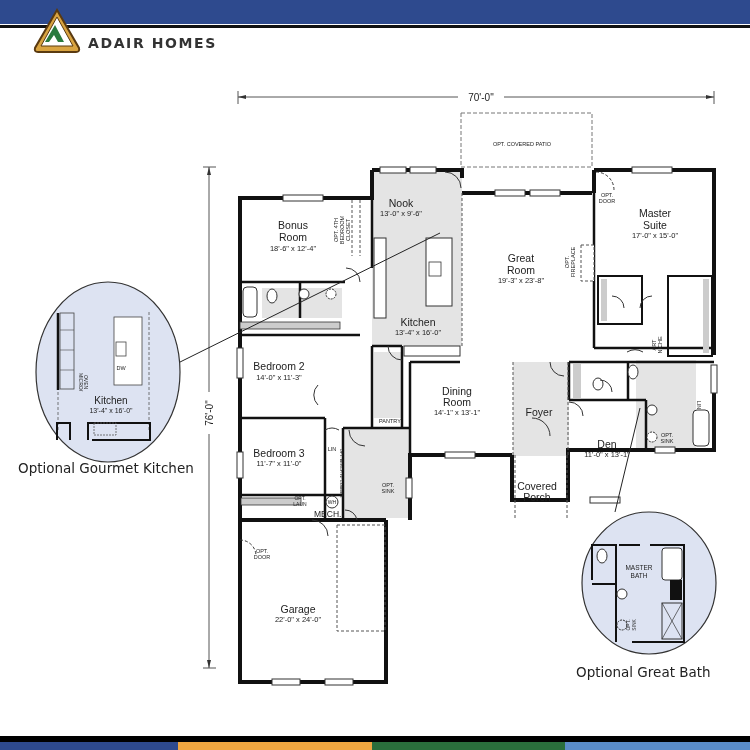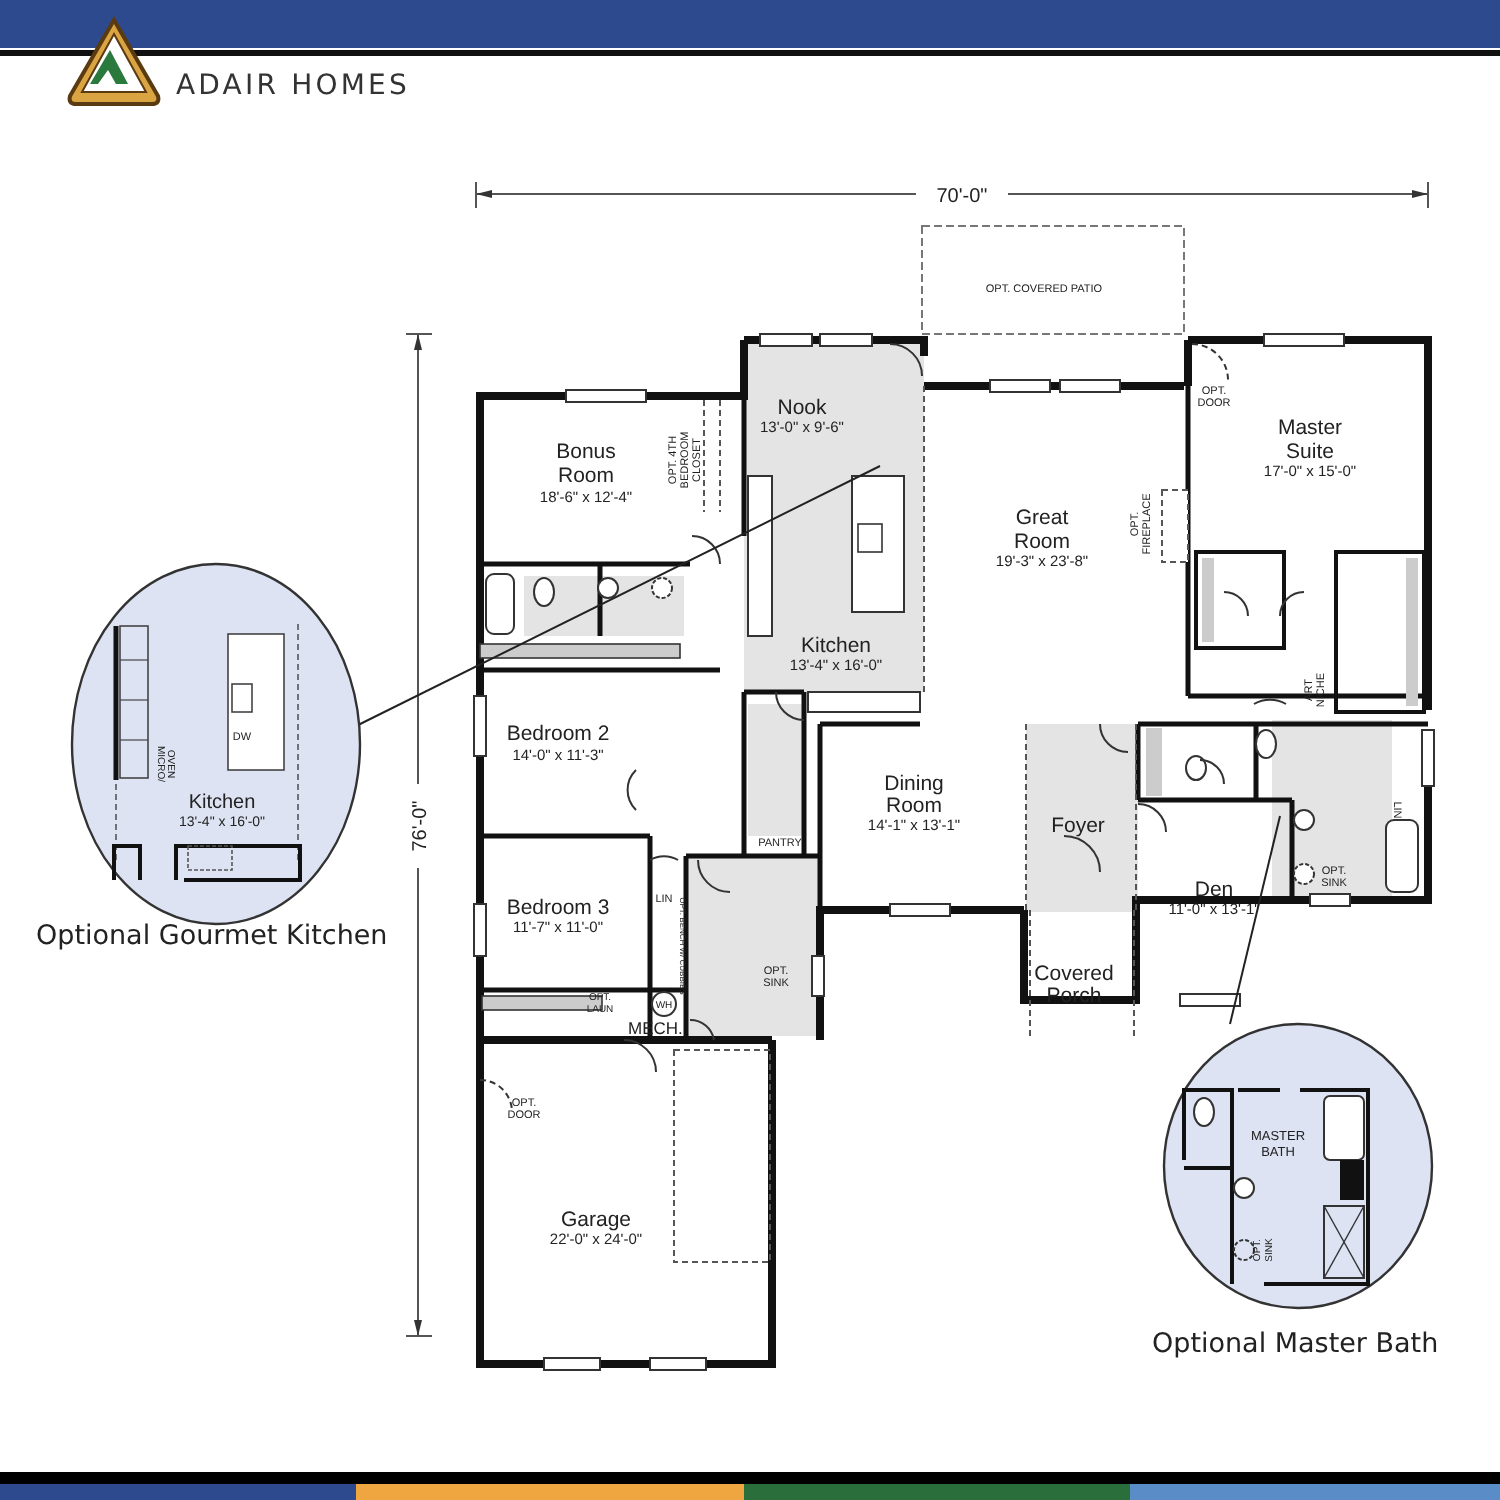--- a/index.html
+++ b/index.html
@@ -1,20 +1,20 @@
 <!DOCTYPE html>
 <html><head>
 <meta charset="utf-8">
 <style>
   html, body { margin:0; padding:0; background:#ffffff; }
   body { width:750px; height:750px; position:relative; overflow:hidden; font-family:"Liberation Sans", sans-serif; }
   .topbar { position:absolute; left:0; top:0; width:750px; height:24px; background:#2e4a8e; }
   .topbar-line { position:absolute; left:0; top:25px; width:750px; height:3px; background:#111; }
   .logo { position:absolute; left:33px; top:8px; width:48px; height:46px; }
-  .brand { position:absolute; left:88px; top:35px; font-family:"DejaVu Sans", sans-serif; font-weight:normal; font-size:14px; letter-spacing:1.6px; color:#333; }
+  .brand { position:absolute; left:88px; top:35px; font-family:"DejaVu Sans", sans-serif; font-weight:bold; font-size:14px; letter-spacing:1.6px; color:#333; }
   .plan { position:absolute; left:0; top:0; width:750px; height:750px; }
   .plan text { font-family:"Liberation Sans", sans-serif; fill:#222; }
   .caption { position:absolute; font-size:13.5px; color:#222; font-family:"DejaVu Sans", sans-serif; white-space:nowrap; }
   .bottombar { position:absolute; left:0; top:736px; width:750px; height:14px; }
   .bb-black { position:absolute; left:0; top:0; width:750px; height:6px; background:#000; }
   .bb-seg { position:absolute; top:6px; height:8px; }
 </style>
 </head>
 <body>
 
@@ -285,21 +285,21 @@
     <circle cx="622" cy="594" r="5" fill="#fff" stroke="#333"></circle>
     <circle cx="622" cy="625" r="5" fill="none" stroke="#333" stroke-dasharray="2,1"></circle>
     <text x="639" y="570" font-size="6.5" text-anchor="middle">MASTER</text>
     <text x="639" y="578" font-size="6.5" text-anchor="middle">BATH</text>
     <text x="630" y="625" font-size="5" text-anchor="middle" transform="rotate(-90 630 625)">OPT.</text>
     <text x="636" y="625" font-size="5" text-anchor="middle" transform="rotate(-90 636 625)">SINK</text>
   </g>
 </svg>
 
 <div class="caption" style="left:18px; top:460px;">Optional Gourmet Kitchen</div>
-<div class="caption" style="left:576px; top:664px;">Optional Master Bath</div>
+<div class="caption" style="left:576px; top:664px;">Optional Great Bath</div>
 
 <div class="bottombar">
   <div class="bb-black"></div>
   <div class="bb-seg" style="left:0; width:178px; background:#2e4a8e;"></div>
   <div class="bb-seg" style="left:178px; width:194px; background:#f0a640;"></div>
   <div class="bb-seg" style="left:372px; width:193px; background:#2a6e3c;"></div>
   <div class="bb-seg" style="left:565px; width:185px; background:#5a8cc8;"></div>
 </div>
 
 </body></html>

